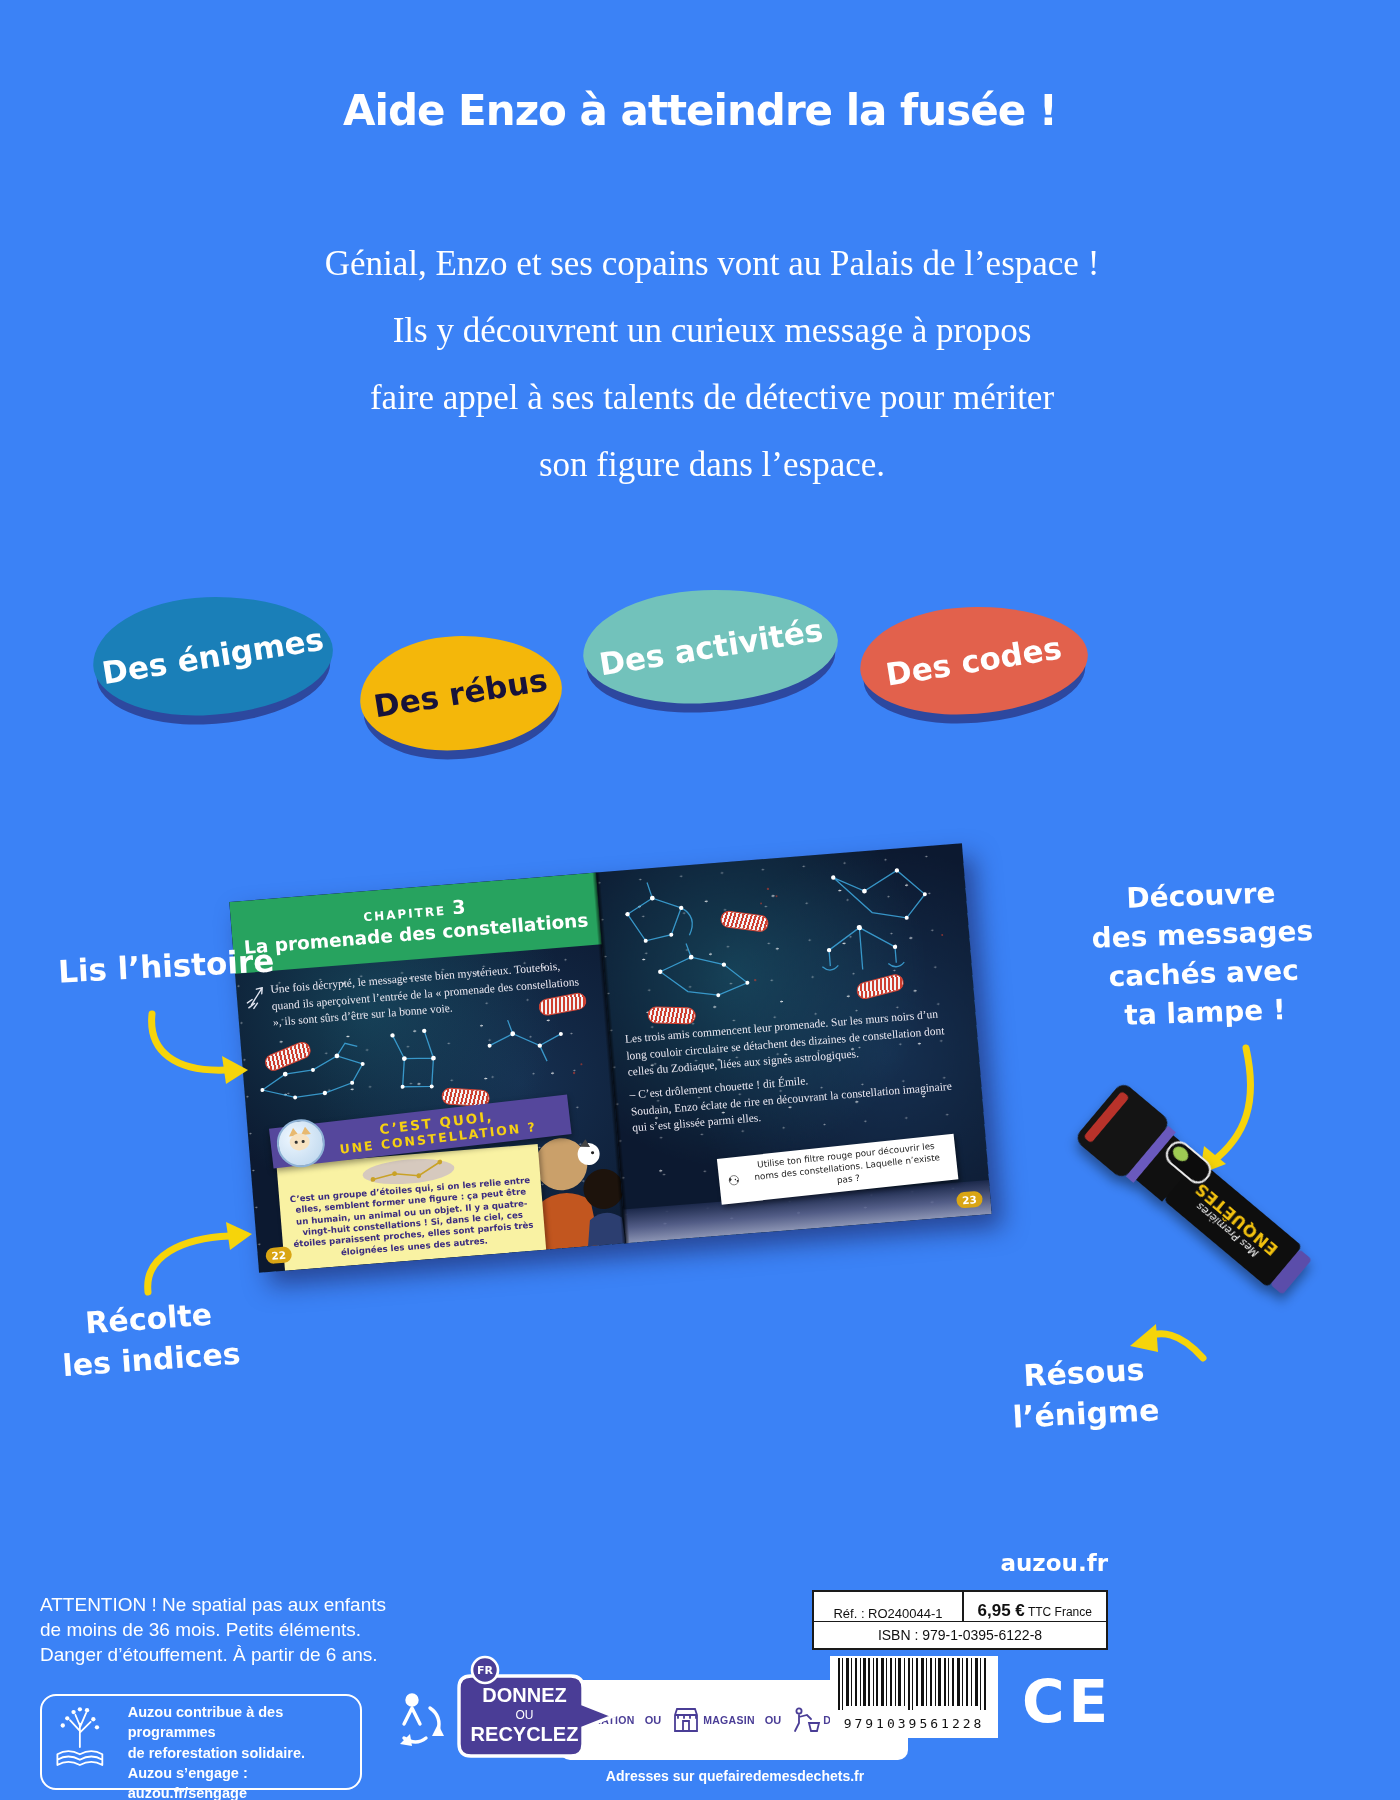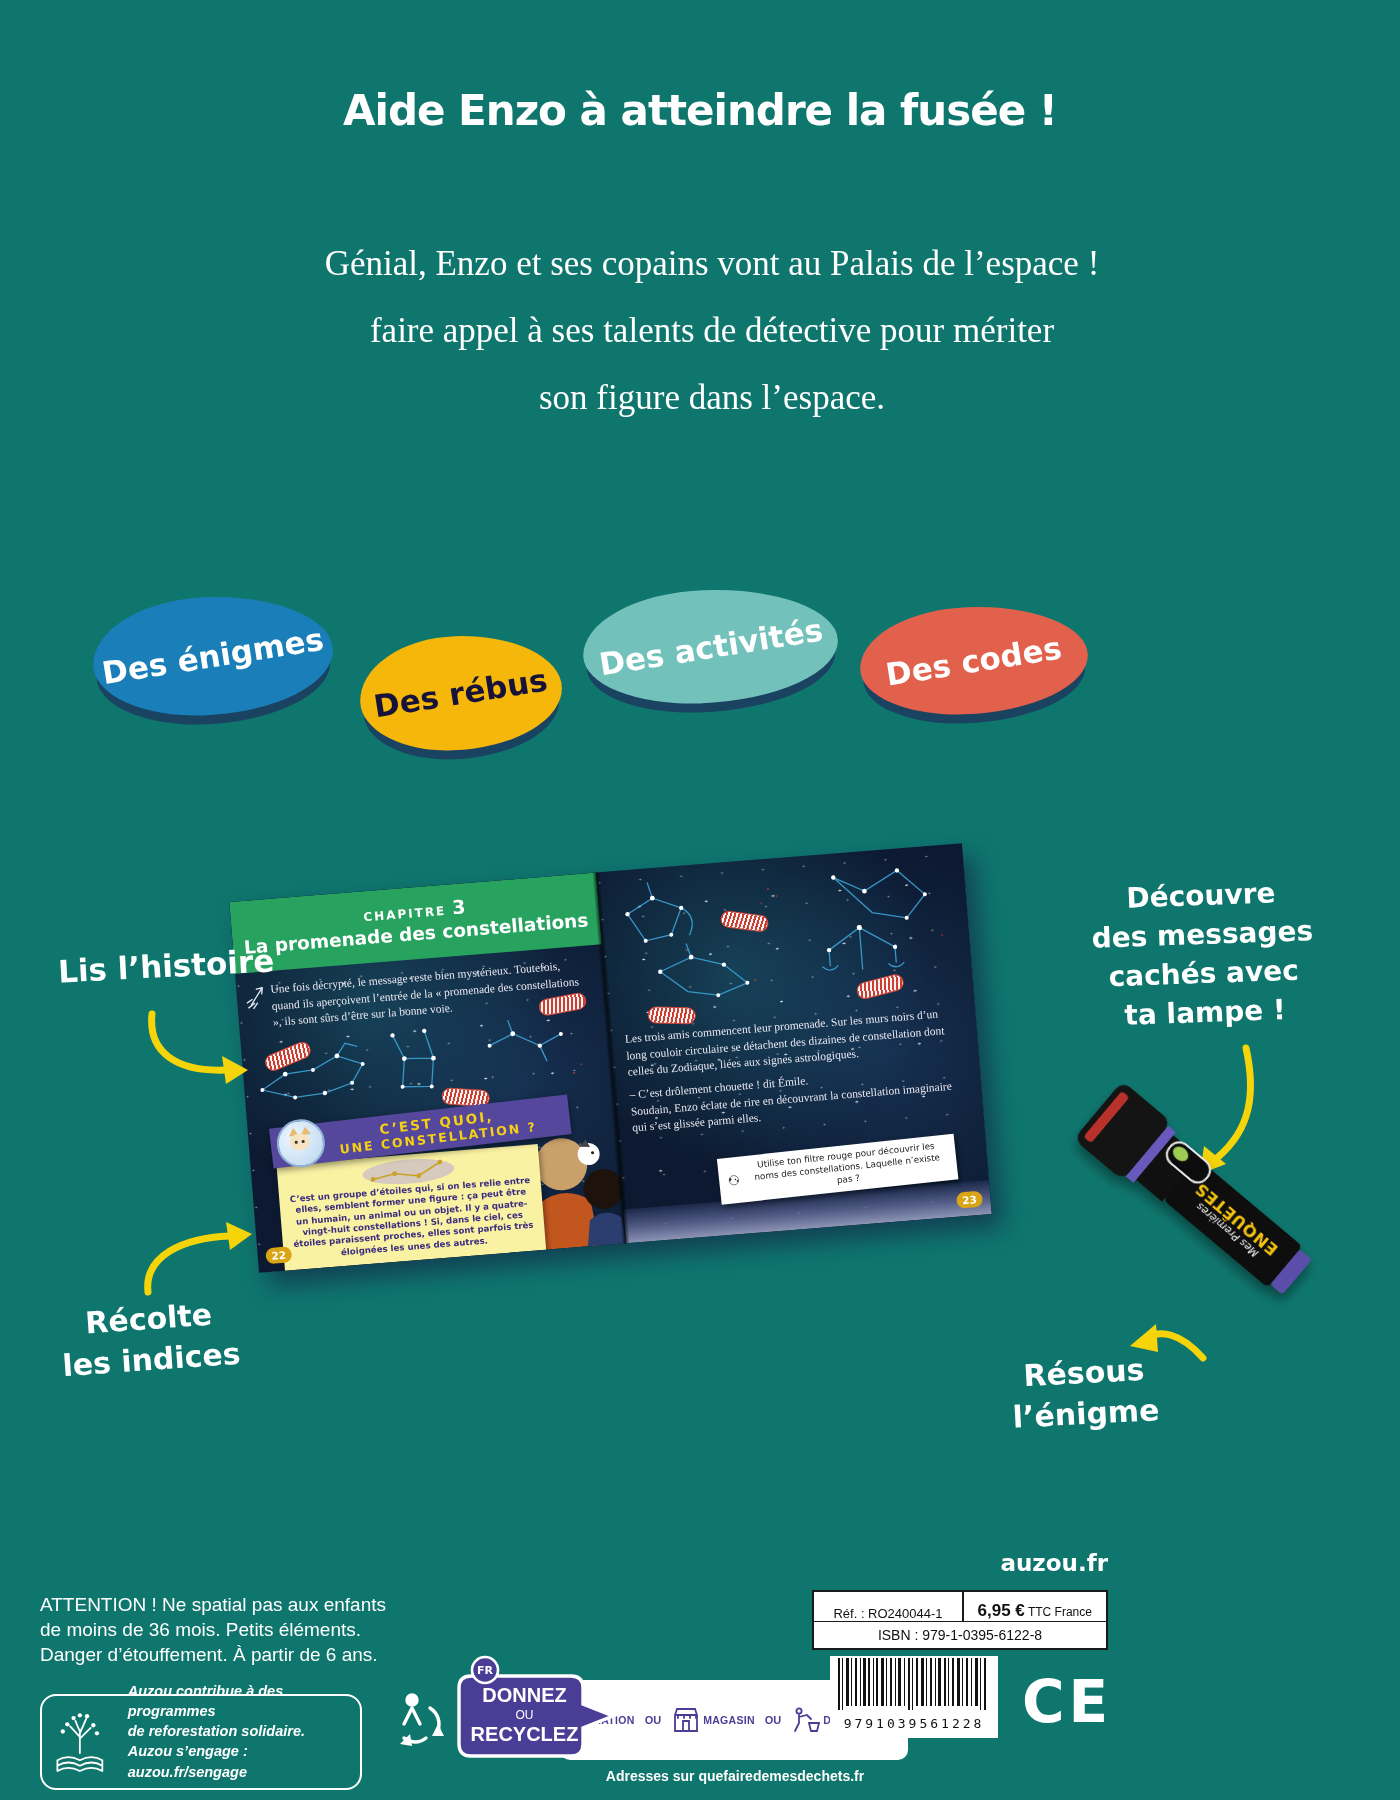--- a/index.html
+++ b/index.html
@@ -1,16 +1,16 @@
 <!DOCTYPE html>
 <html><head>
 <meta charset="utf-8">
 <style>
   html,body{margin:0;padding:0;}
-  #canvas{position:relative;width:1400px;height:1800px;background:#0f766e;overflow:hidden;
+  #canvas{position:relative;width:1400px;height:1800px;background:#3b82f6;overflow:hidden;
           font-family:"Liberation Sans",sans-serif;}
   .abs{position:absolute;}
   .hand{font-family:"DejaVu Sans",sans-serif;font-weight:bold;color:#fff;}
   
   #title{top:86px;left:0;width:1400px;text-align:center;font-size:42px;letter-spacing:-1px;}
   #intro{top:230px;left:162px;width:1100px;text-align:center;color:#fff;
          font-family:"Liberation Serif",serif;font-size:35px;}
   #intro .line{height:67px;line-height:67px;}
   
   .blob{display:flex;align-items:center;justify-content:center;
@@ -80,21 +80,21 @@
   #flash .grip{width:136px;height:54px;background:#0e0e0e;border-radius:5px;display:flex;align-items:center;justify-content:center;}
   #flash .brand{transform:rotate(180deg);text-align:center;line-height:1.05;}
   #flash .brand .b1{font-family:"DejaVu Sans",sans-serif;font-style:italic;color:#fff;font-size:10.5px;}
   #flash .brand .b2{font-family:"DejaVu Sans",sans-serif;font-weight:bold;color:#f2c10e;font-size:16.5px;letter-spacing:.5px;}
   #flash .tail{width:16px;height:46px;background:#5b4daa;border-radius:4px;}
   
   .anno{color:#fff;font-family:"DejaVu Sans",sans-serif;font-weight:bold;text-align:center;z-index:7;}
   
   #warning{left:40px;top:1592px;color:#fff;font-size:19px;line-height:25px;}
   #reforest{left:40px;top:1694px;width:322px;height:96px;border:2.5px solid #fff;border-radius:16px;
-        display:flex;align-items:flex-end;gap:20px;padding:6px 10px;box-sizing:border-box;font-style:italic;}
+        display:flex;align-items:flex-start;gap:20px;padding:6px 10px;box-sizing:border-box;}
   #reforest .rtext{color:#fff;font-weight:bold;font-size:14.5px;line-height:1.4;}
   #donnezTxt{left:462px;top:1684px;width:125px;text-align:center;color:#fff;z-index:3;}
   #donnezTxt .d1,#donnezTxt .d3{font-weight:bold;font-size:20px;}
   #donnezTxt .d2{font-size:12px;margin:1px 0;}
   #destBox{left:560px;top:1680px;width:348px;height:80px;background:#fff;border-radius:10px;
         display:flex;align-items:center;justify-content:flex-end;gap:10px;padding:0 14px 0 64px;box-sizing:border-box;}
   .dest{display:flex;align-items:center;gap:2px;color:#4a3d96;}
   .dest .dlabel{font-weight:bold;font-size:10.5px;letter-spacing:.3px;}
   .ou{color:#4a3d96;font-size:11px;font-weight:bold;}
   #addresses{left:545px;top:1768px;width:380px;text-align:center;color:#fff;font-weight:bold;font-size:14px;}
@@ -115,20 +115,21 @@
   svg text{font-family:"DejaVu Sans",sans-serif;}
 </style>
 </head>
 <body>
 
 <div id="canvas">
 
   <div id="title" class="abs hand">Aide Enzo à atteindre la fusée !</div>
   <div id="intro" class="abs">
     <div class="line">Génial, Enzo et ses copains vont au Palais de l’espace !</div>
+    <div class="line">Ils y découvrent un curieux message à propos</div>
     <div class="line">faire appel à ses talents de détective pour mériter</div>
     <div class="line">son figure dans l’espace.</div>
   </div>
 
   <div class="abs blob" style="left:93px;top:597px;width:240px;height:118px;background:#1a7fb8;transform:rotate(-2deg);">
     <span class="lbl" style="color:#fff;">Des énigmes</span>
   </div>
   <div class="abs blob" style="left:360px;top:636px;width:202px;height:114px;background:#f4b70a;transform:rotate(-2deg);">
     <span class="lbl" style="color:#17123a;">Des rébus</span>
   </div>

